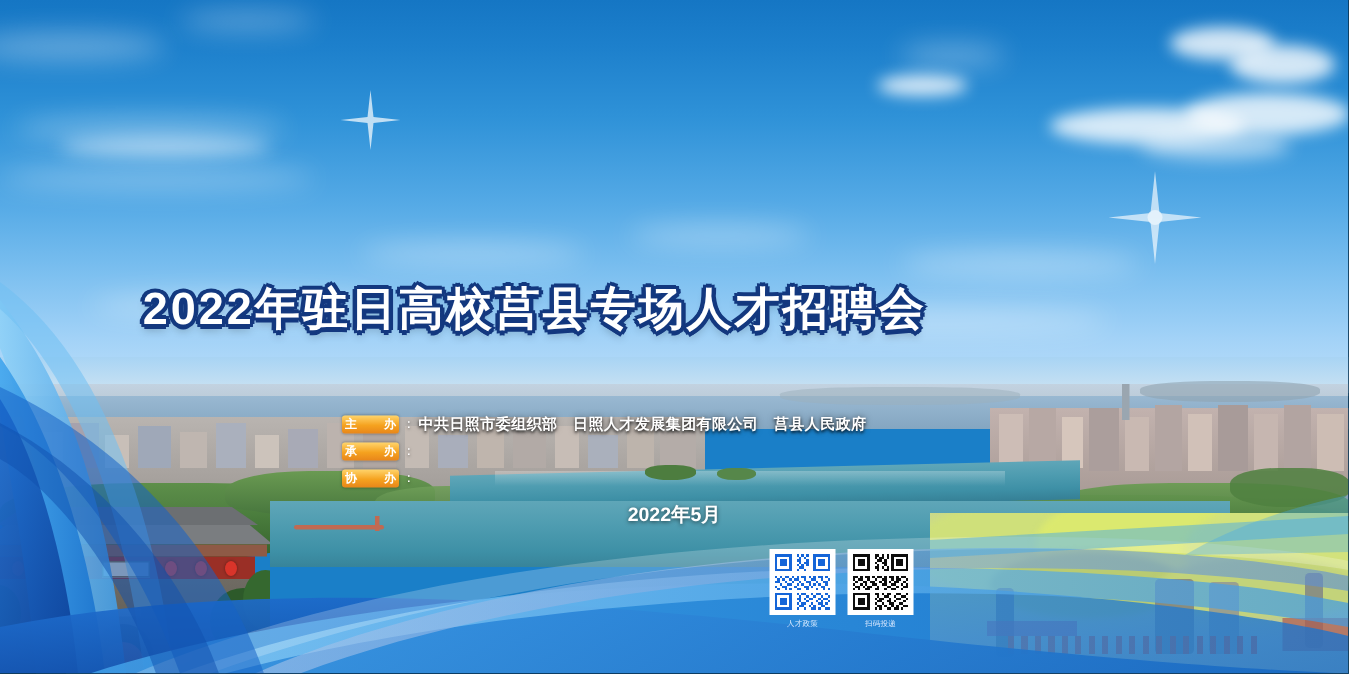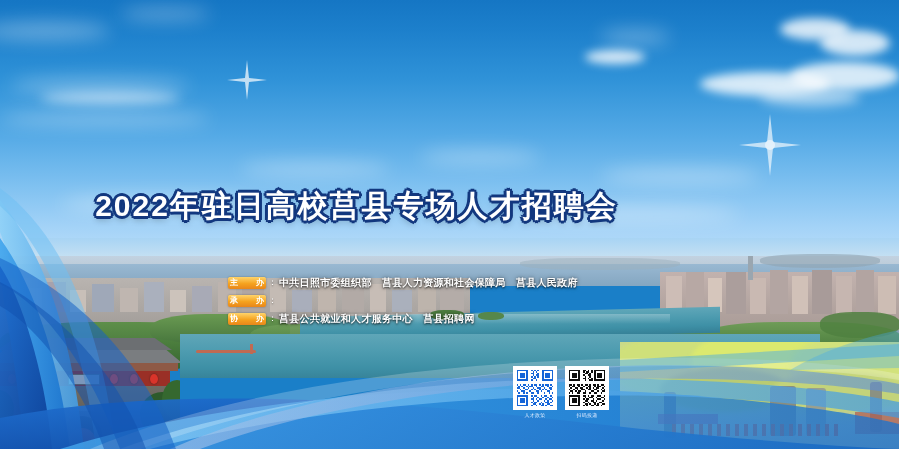--- a/index.html
+++ b/index.html
@@ -353,42 +353,42 @@
   <div class="subtitle">2022年驻日高校莒县专场人才招聘会</div>
 
   <div class="orgblock">
 
     <div class="orgline">
       <span class="badge">
         <b>主</b>
           <b>办</b>
       </span>
       <span class="colon">：</span>
-      <span class="orgtext">中共日照市委组织部　莒县人力资源和社会保障局　莒县人民政府</span>
+      <span class="orgtext">中共日照市委组织部　日照人才发展集团有限公司　莒县人民政府</span>
     </div>
 
     <div class="orgline">
       <span class="badge">
         <b>承</b>
           <b>办</b>
       </span>
       <span class="colon">：</span>
     </div>
 
     <div class="orgline">
       <span class="badge">
         <b>协</b>
           <b>办</b>
       </span>
       <span class="colon">：</span>
-      <span class="orgtext">莒县公共就业和人才服务中心　莒县招聘网</span>
     </div>
 
   </div>
 
+  <div class="datetext">2022年5月</div>
 
   <div class="qrwrap">
 
     <div class="qrcell">
       <div class="qrimg">
         <svg class="qrpix" width="40" height="40" viewBox="0 0 25 25" shape-rendering="crispEdges">
           <rect width="25" height="25" fill="#ffffff"></rect>
           <g fill="#1565d8">
             <rect x="1" y="1" width="7" height="7"></rect>
               <rect x="2" y="2" width="5" height="5" fill="#fff"></rect>

